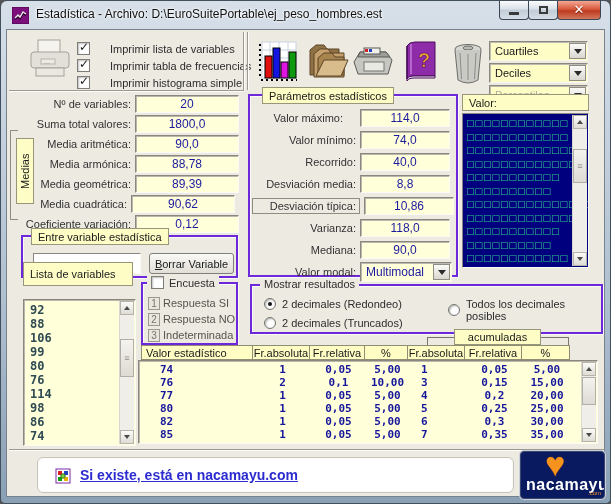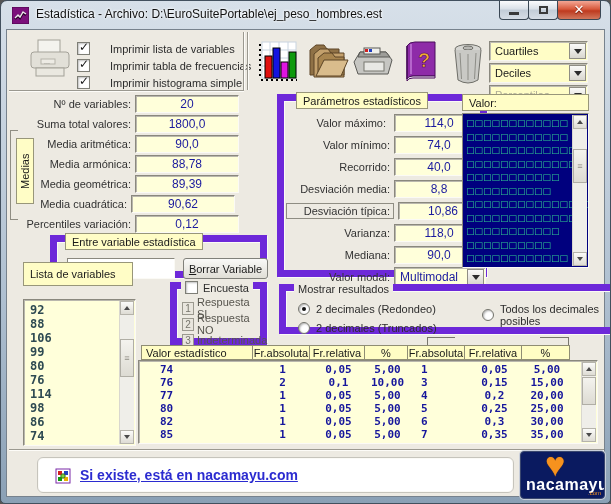--- a/index.html
+++ b/index.html
@@ -46,21 +46,21 @@
   .slabel { font-size:11px; color:#323232; text-align:right; white-space:nowrap; }
 
   .combo { display:flex; background:#FFFDC6; border:1px solid; border-color:#8A887E #F7F6F0 #F7F6F0 #8A887E; box-shadow:inset 1px 1px 0 #BDBBB1; }
   .combo .ctxt { flex:1; font-size:11px; color:#1a1a1a; display:flex; align-items:center; padding-left:5px; overflow:hidden; }
   .combo.disabled .ctxt { color:#AEAC96; }
   .combo .cbtn { width:17px; background:linear-gradient(#FAFAF8,#D9D7CF); border:1px solid #8F8D84; margin:1px; display:flex; align-items:center; justify-content:center; }
   .tri { width:0; height:0; border-left:4px solid transparent; border-right:4px solid transparent; border-top:5px solid #2b2b2b; }
   .combo.val { background:#FFFFDA; }
   .combo.val .ctxt { color:#1B1B9E; font-size:12px; }
 
-  .grp { border:7px solid #6d28d9; box-shadow:inset 1px 1px 0 #FBFAF6, 1px 1px 0 #FBFAF6;margin-left:29px; }
+  .grp { border:2px solid #6d28d9; box-shadow:inset 1px 1px 0 #FBFAF6, 1px 1px 0 #FBFAF6; }
   .legend { position:absolute; background:#EDEAE2; font-size:11px; color:#2c2c2c; padding:0 4px; display:flex; align-items:center; gap:5px; }
 
   .btn3d { background:linear-gradient(#F9F9F7,#E0DED6); border:1px solid #80807A; border-radius:3px;
            font-size:11px; color:#1a1a1a; display:flex; align-items:center; justify-content:center; }
   .ulf::first-letter { text-decoration:underline; }
 
   .etchv { width:2px; border-left:1px solid #9B9990; border-right:1px solid #FDFCF8; }
   .etchh { height:2px; border-top:1px solid #9B9990; border-bottom:1px solid #FDFCF8; }
 
   .sunken { background:#FFFFDA; border:1px solid; border-color:#8A887E #FBFAF5 #FBFAF5 #8A887E; box-shadow:inset 1px 1px 0 #B9B7AD; }
@@ -231,21 +231,21 @@
     </div>
     <div class="abs" style="left:4px;top:144px;width:232px;height:19px;display:flex;align-items:center">
       <span class="slabel" style="width:124px;padding-right:4px">Media geométrica:</span>
       <span class="field" style="width:104px;height:18px">89,39</span>
     </div>
     <div class="abs" style="left:0;top:164px;width:232px;height:19px;display:flex;align-items:center">
       <span class="slabel" style="width:124px;padding-right:4px">Media cuadrática:</span>
       <span class="field" style="width:104px;height:18px">90,62</span>
     </div>
     <div class="abs" style="left:4px;top:184px;width:232px;height:19px;display:flex;align-items:center">
-      <span class="slabel" style="width:124px;padding-right:4px">Percentiles variación:</span>
+      <span class="slabel" style="width:124px;padding-right:4px">Coeficiente variación:</span>
       <span class="field" style="width:104px;height:18px">0,12</span>
     </div>
 
     <div class="abs brkt" style="left:3px;top:100px;width:8px;height:90px"></div>
     <div class="abs vtag" style="left:9px;top:108px;width:18px;height:66px">Medias</div>
 
     <div class="abs grp" style="left:14px;top:205px;width:217px;height:43px">
       <span class="tag abs" style="left:8px;top:-9px;height:17px">Entre variable estadística</span>
       <input class="abs" style="left: 10px; top: 16px; width: 108px; height: 21px; border-width: 1px; border-style: solid; border-image: initial; border-color: rgb(138, 136, 126) rgb(251, 250, 245) rgb(251, 250, 245) rgb(138, 136, 126); background: rgb(255, 255, 255); font-size: 12px; padding: 0px 3px;" value="">
       <div class="abs btn3d" style="left:126px;top:16px;width:85px;height:21px">
@@ -294,21 +294,21 @@
       <div class="encrow abs" style="left:5px;top:44px">
         <span class="numbox">3</span>
         <span>Indeterminada</span>
       </div>
     </div>
 
     <div class="abs grp" style="left:241px;top:64px;width:210px;height:183px">
       <span class="tag abs" style="left:12px;top:-9px;height:17px">Parámetros estadísticos</span>
 
       <div class="abs" style="left:2px;top:12px;width:204px;height:19px;display:flex;align-items:center">
-        <span class="slabel" style="width:108px;padding-right:8px">Valor máximo:</span>
+        <span class="slabel" style="width:108px;padding-right:17px">Valor máximo:</span>
         <span class="field" style="width:90px;height:18px">114,0</span>
       </div>
       <div class="abs" style="left:2px;top:34px;width:204px;height:19px;display:flex;align-items:center">
         <span class="slabel" style="width:108px;padding-right:4px">Valor mínimo:</span>
         <span class="field" style="width:90px;height:18px">74,0</span>
       </div>
       <div class="abs" style="left:2px;top:56px;width:204px;height:19px;display:flex;align-items:center">
         <span class="slabel" style="width:108px;padding-right:4px">Recorrido:</span>
         <span class="field" style="width:90px;height:18px">40,0</span>
       </div>
@@ -378,20 +378,21 @@
       <div class="radiorow abs" style="left:196px;top:12px">
         <span class="rb"></span>
         <span>Todos los decimales posibles</span>
       </div>
     </div>
 
     <div class="abs aline" style="left:420px;top:307px;width:28px;height:1px"></div>
     <div class="abs aline" style="left:420px;top:307px;width:1px;height:9px"></div>
     <div class="abs aline" style="left:533px;top:307px;width:29px;height:1px"></div>
     <div class="abs aline" style="left:561px;top:307px;width:1px;height:9px"></div>
+    <div class="abs tag" style="left:447px;top:299px;width:87px;height:16px;justify-content:center">acumuladas</div>
 
     <div class="abs" style="left:131px;top:315px;width:460px;height:99px">
       <div class="thead" style="position:absolute;left:3px;top:0">
         <span class="th">Valor estadístico</span>
         <span class="th">Fr.absoluta</span>
         <span class="th">Fr.relativa</span>
         <span class="th">%</span>
         <span class="th">Fr.absoluta</span>
         <span class="th">Fr.relativa</span>
         <span class="th">%</span>

